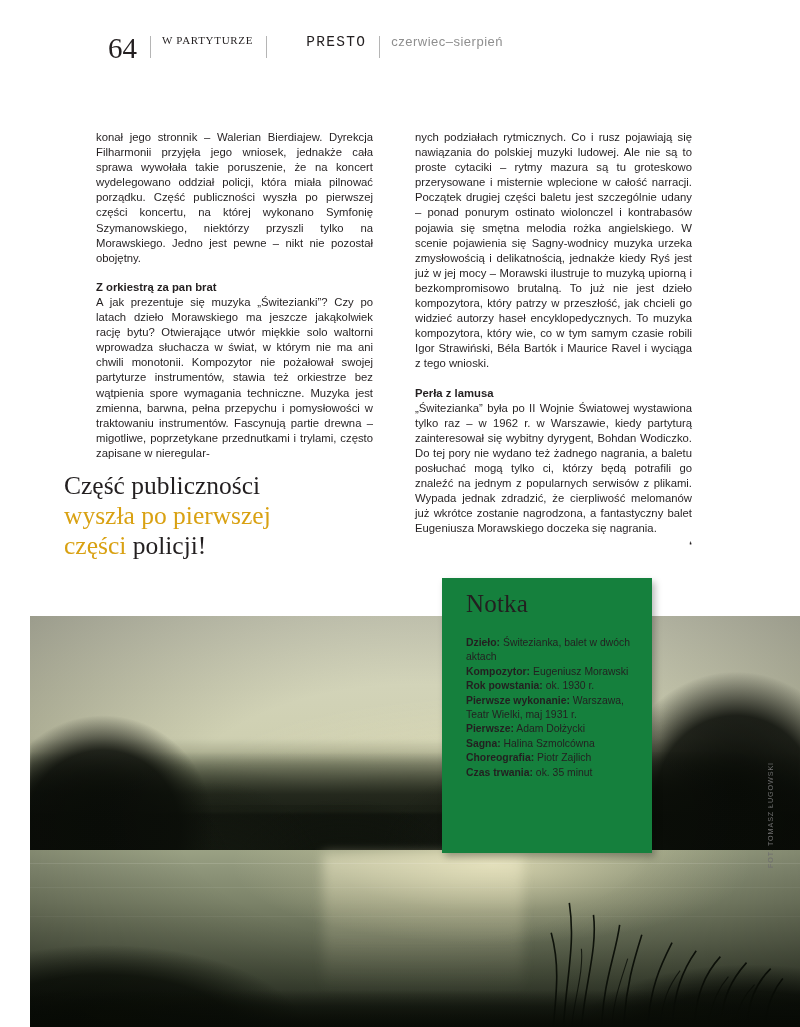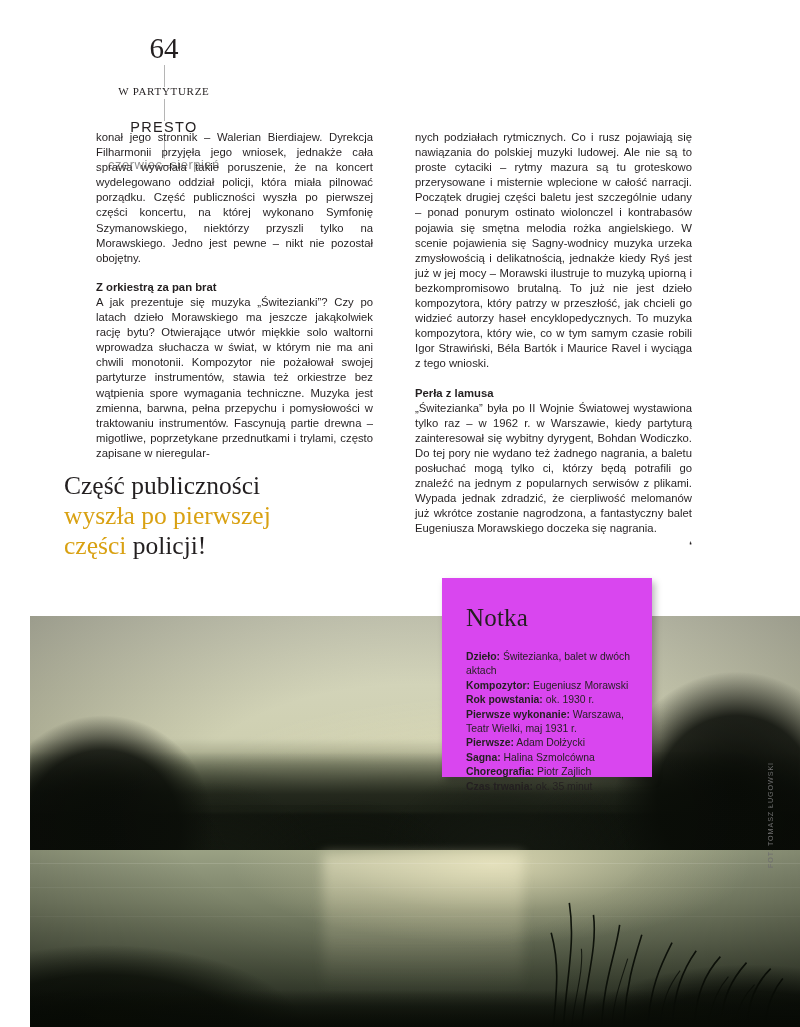--- a/index.html
+++ b/index.html
@@ -12,23 +12,22 @@
     position: relative;
     overflow: hidden;
   }
 
   
   .page-header {
     position: absolute;
     left: 108px;
     top: 34px;
     display: flex;
-    align-items: center;
+    align-items: flex-start;
     gap: 0;
-    flex-direction: column;
   }
   .folio {
     font-family: "Liberation Serif", serif;
     font-size: 29px;
     color: #231f20;
     letter-spacing: 0px;
     line-height: 1;
   }
   .hdr-rule {
     display: inline-block;
@@ -39,24 +38,25 @@
     position: relative;
     top: 2px;
   }
   .hdr-sect {
     font-family: "Liberation Serif", serif;
     font-size: 11px;
     letter-spacing: 0.7px;
     color: #231f20;
   }
   .hdr-presto {
-    font-family: Liberation Sans, sans-serif;
+    font-family: Liberation Mono, monospace;
     font-size: 14.5px;
     letter-spacing: 1.3px;
     color: #231f20;
+    margin-left: 28px;
   }
   .hdr-date {
     font-family: "Liberation Sans", sans-serif;
     font-size: 13px;
     letter-spacing: 0.5px;
     color: #8e8e8e;
   }
 
   
   .col {
@@ -204,24 +204,24 @@
     position: absolute; inset: 0;
     background: radial-gradient(ellipse 78% 78% at 50% 48%, rgba(0,0,0,0) 40%, rgba(0,0,0,0.35) 100%);
   }
 
   
   .notka {
     position: absolute;
     left: 442px;
     top: 578px;
     width: 210px;
-    height: 199px;
-    background: #d946ef;
+    height: 275px;
+    background: #15803d;
     box-shadow: 3px 4px 7px rgba(0,0,0,0.28);
-    padding: 26px 20px 16px 24px;
+    padding: 12px 20px 16px 24px;
   }
   .notka h2 {
     margin: 0 0 18px 0;
     font-family: "Liberation Serif", serif;
     font-weight: normal;
     font-size: 25px;
     color: #231f20;
     letter-spacing: 0.2px;
   }
   .notka .facts {

